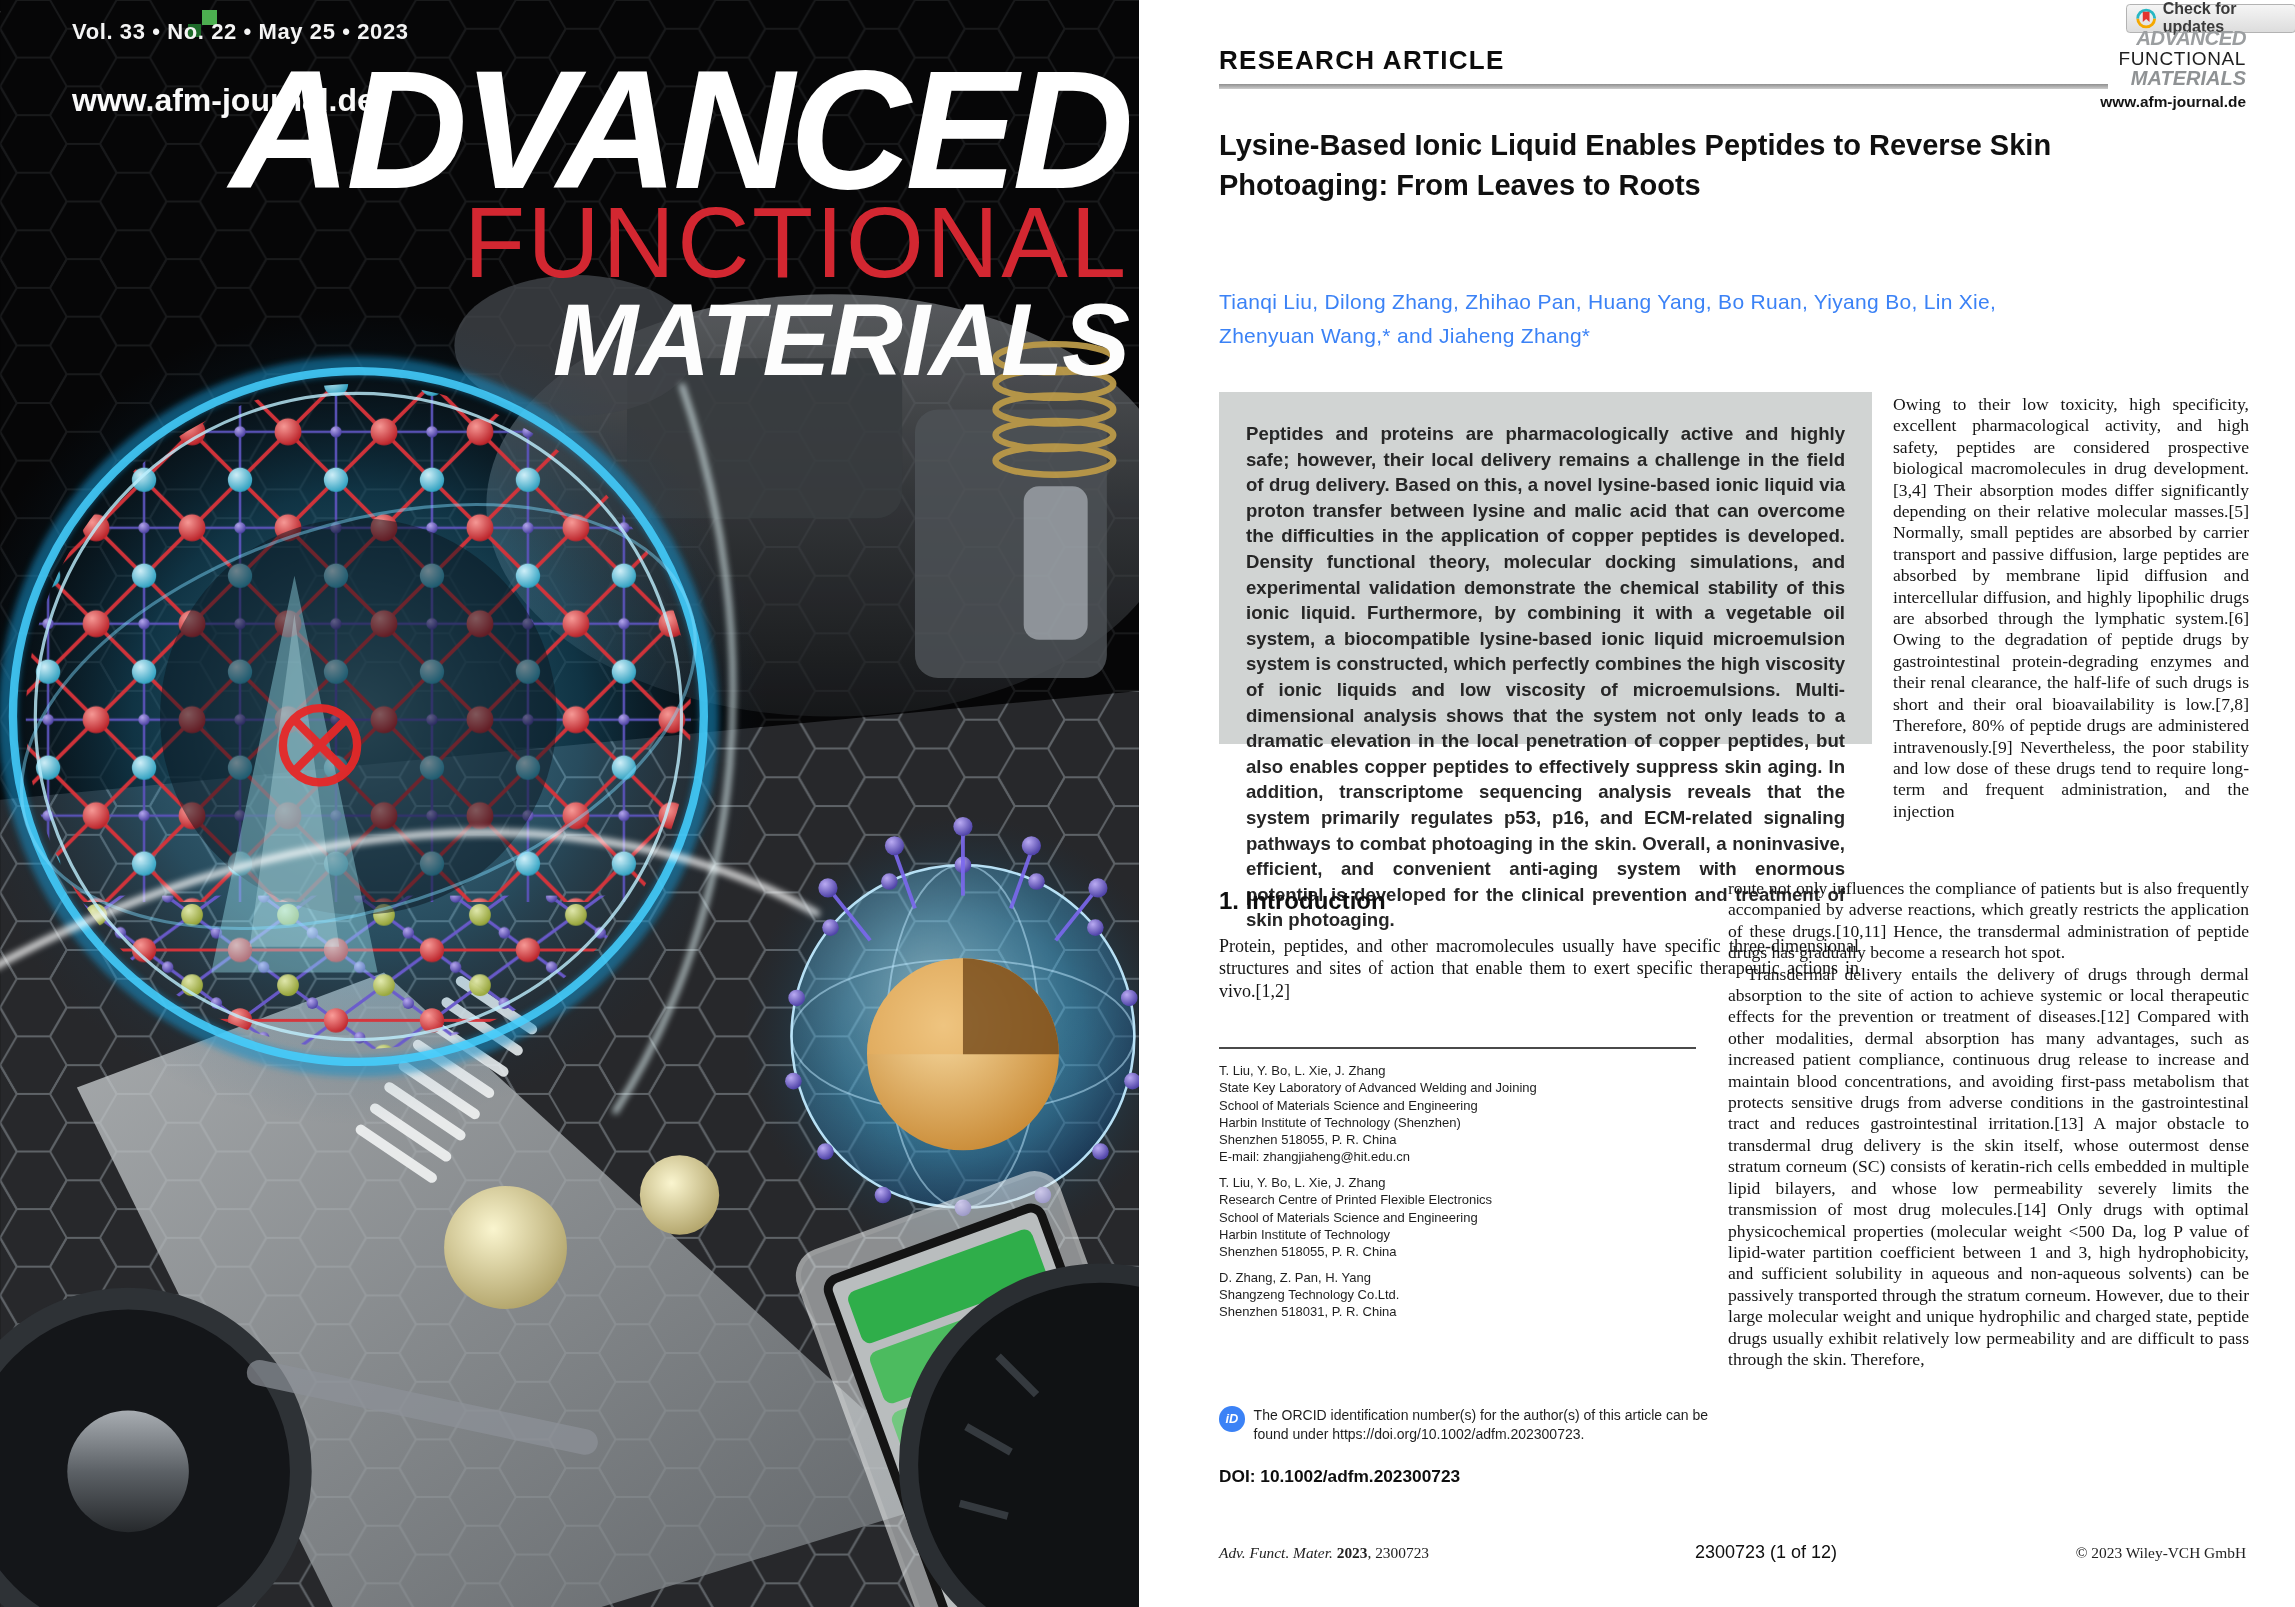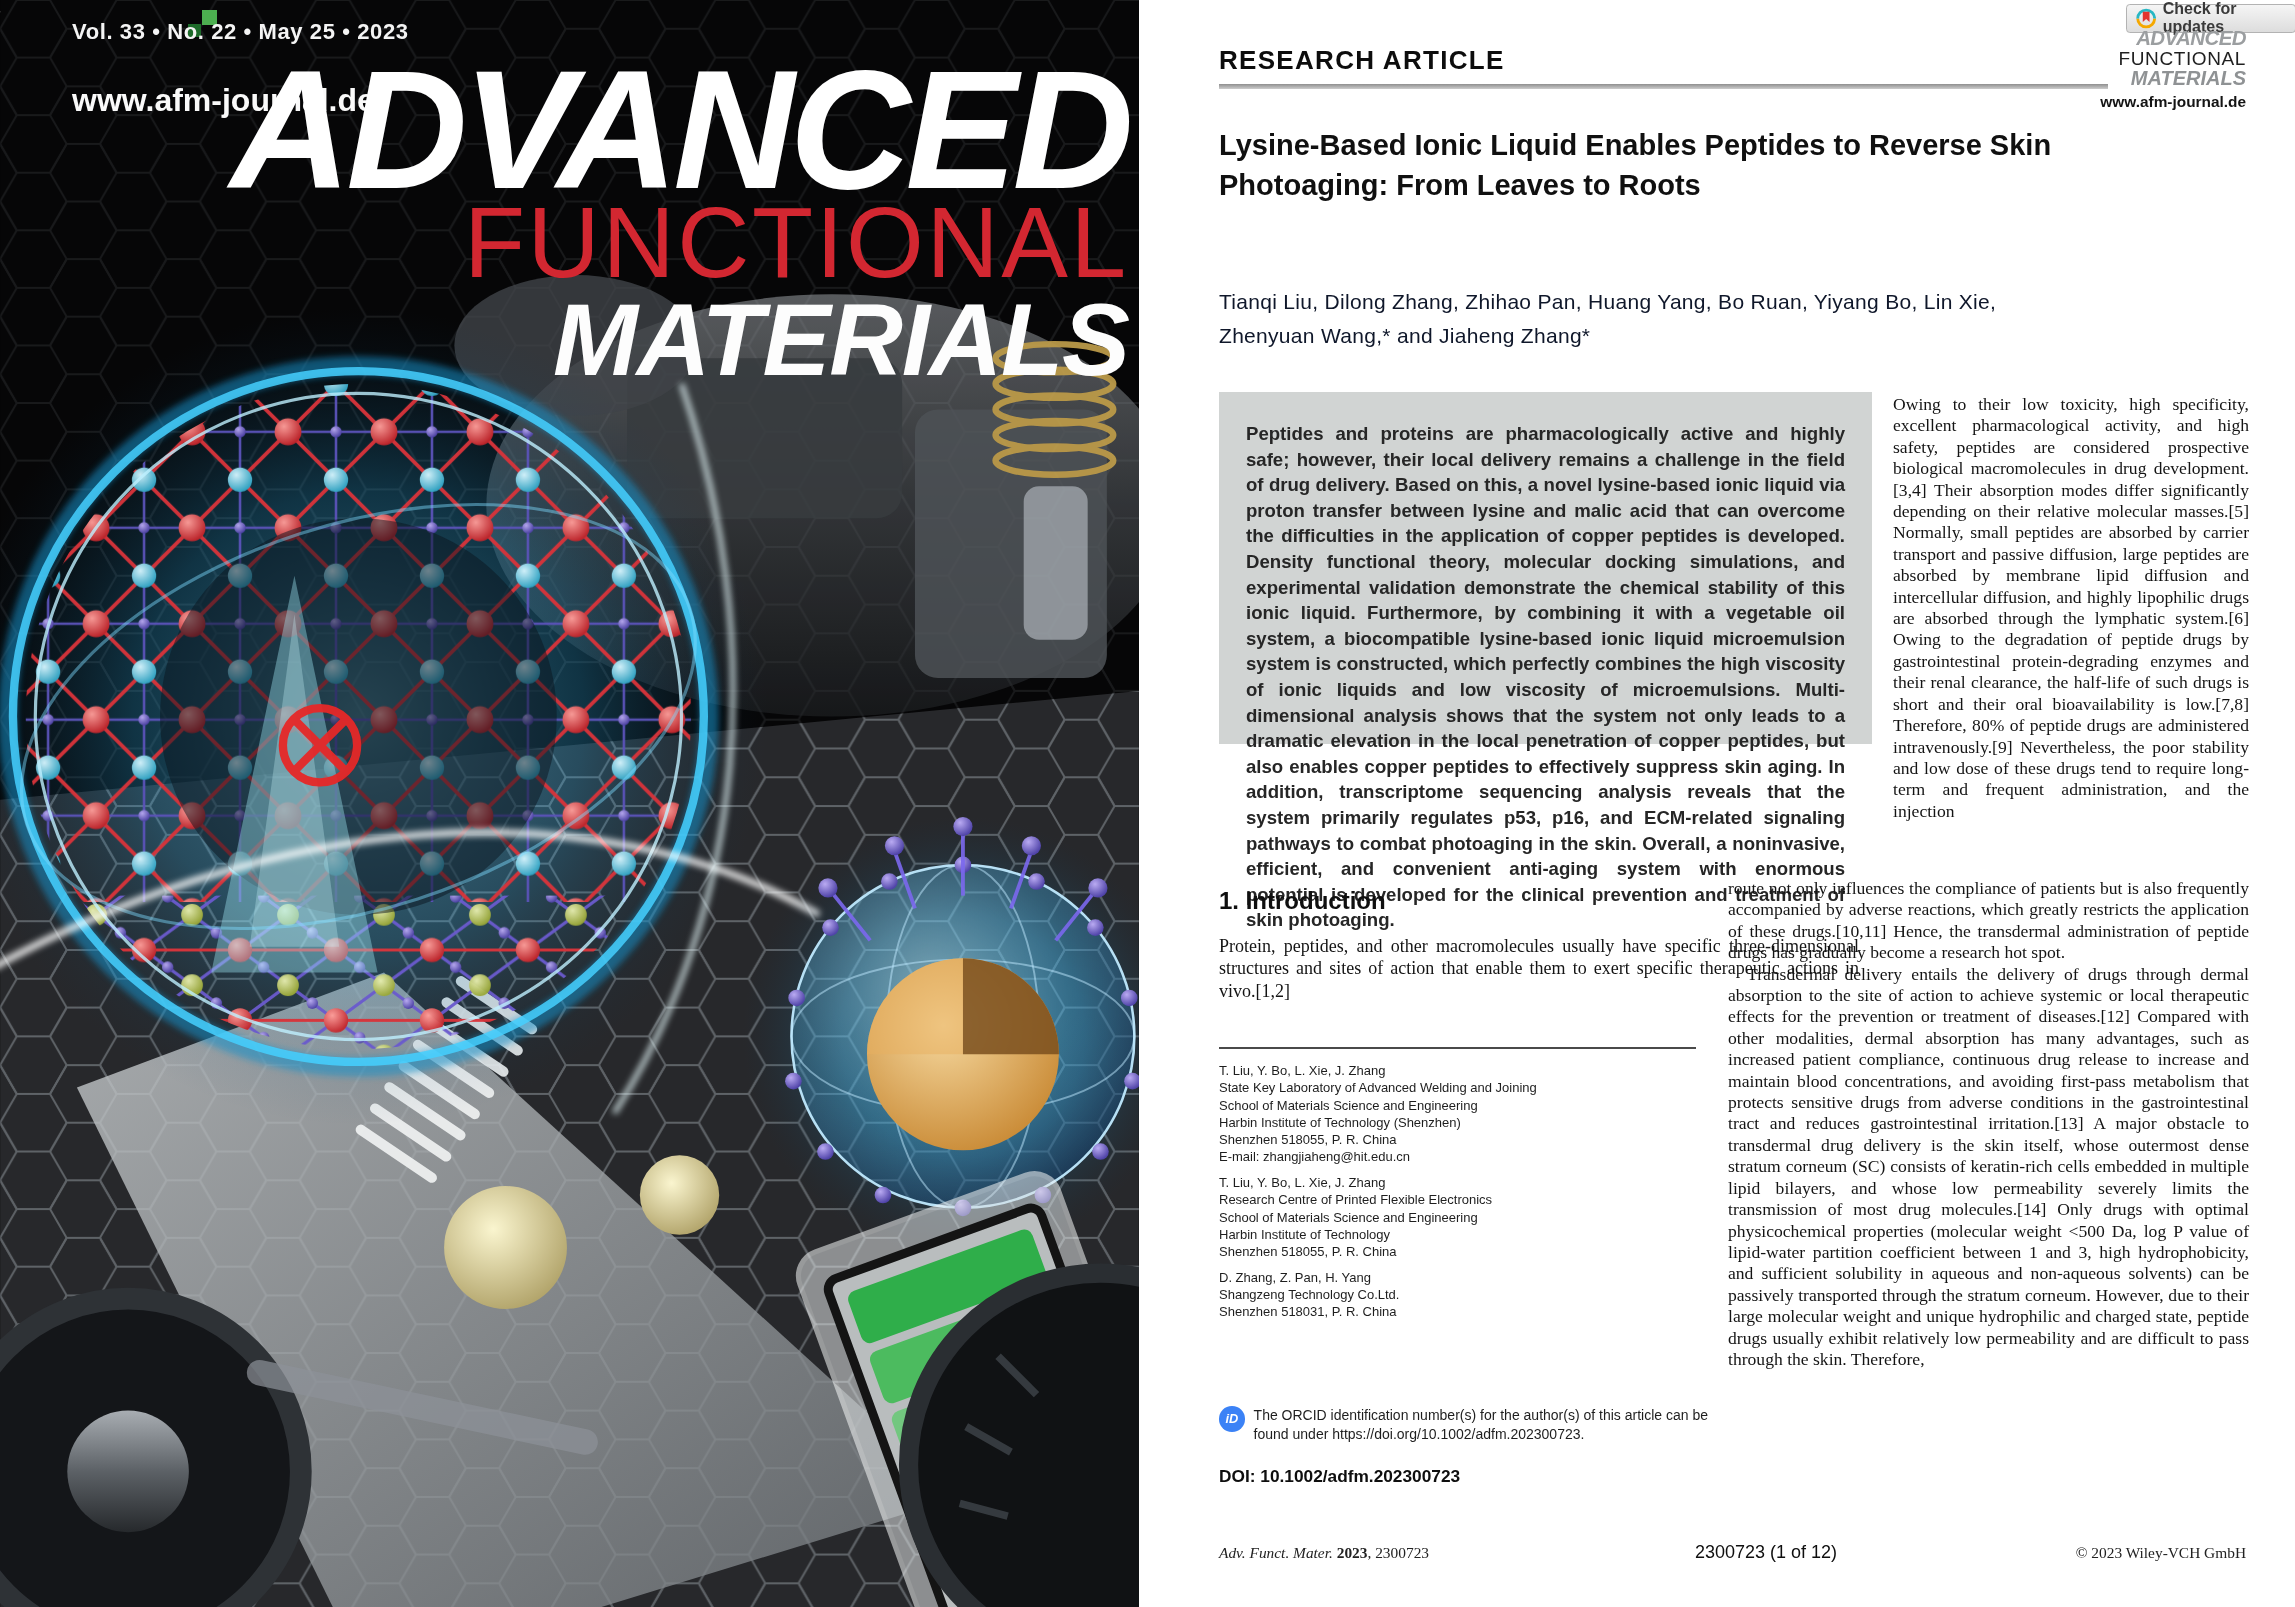--- a/index.html
+++ b/index.html
@@ -35,21 +35,21 @@
   #badge{left:987px;top:3.8px;width:170px;height:29px;background:linear-gradient(#f5f5f5,#dddddd);
          border:1.3px solid #b3b3b3;border-radius:3.8px;display:flex;align-items:center;gap:6.4px;
          padding:0 9px;box-sizing:border-box;cursor:pointer;}
   #badge span{font-size:16px;font-weight:700;color:#3a3a3a;}
   #brand{left:851px;top:28px;width:256px;text-align:right;line-height:1.02;}
   #brand .b1{font-size:20.5px;font-weight:800;font-style:italic;color:#9b9ea0;letter-spacing:-0.6px;}
   #brand .b2{font-size:19px;font-weight:500;color:#1f1f1f;letter-spacing:0.6px;}
   #brand .b3{font-size:20px;font-weight:800;font-style:italic;color:#8f9294;letter-spacing:0px;}
   #brand-site{left:851px;top:93px;width:256px;text-align:right;font-size:15.4px;font-weight:700;color:#141414;}
   #title{left:80px;top:125px;width:953px;font-size:29px;line-height:40px;font-weight:700;color:#101010;}
-  #authors{left:80px;top:285px;width:960px;font-size:21px;line-height:34px;color:#0f172a;letter-spacing:0.3px;}
+  #authors{left:80px;top:285px;width:960px;font-size:21px;line-height:34px;color:#3b82f6;letter-spacing:0.3px;}
   #abstract{left:80px;top:392px;width:653px;height:352px;background:#d1d4d3;box-sizing:border-box;
             padding:29px 27px;}
   #abstract div{font-size:18.6px;line-height:25.6px;font-weight:700;color:#262626;}
   #col-narrow{left:754px;top:394px;width:356px;font-size:17.6px;line-height:21.4px;color:#141414;}
   #col-wide{left:589px;top:878px;width:521px;font-size:17.6px;line-height:21.4px;color:#141414;}
   #col-wide .p2{text-indent:19px;}
   #intro-h{left:80px;top:887px;font-size:24px;font-weight:700;color:#0f0f0f;}
   #intro-p{left:80px;top:935px;width:640px;font-size:18px;line-height:22.4px;color:#141414;}
   #affil-rule{left:80px;top:1047px;width:477px;height:1.9px;background:#4a4a4a;}
   #affils{left:80px;top:1062px;width:493px;display:flex;flex-direction:column;gap:8.3px;}

